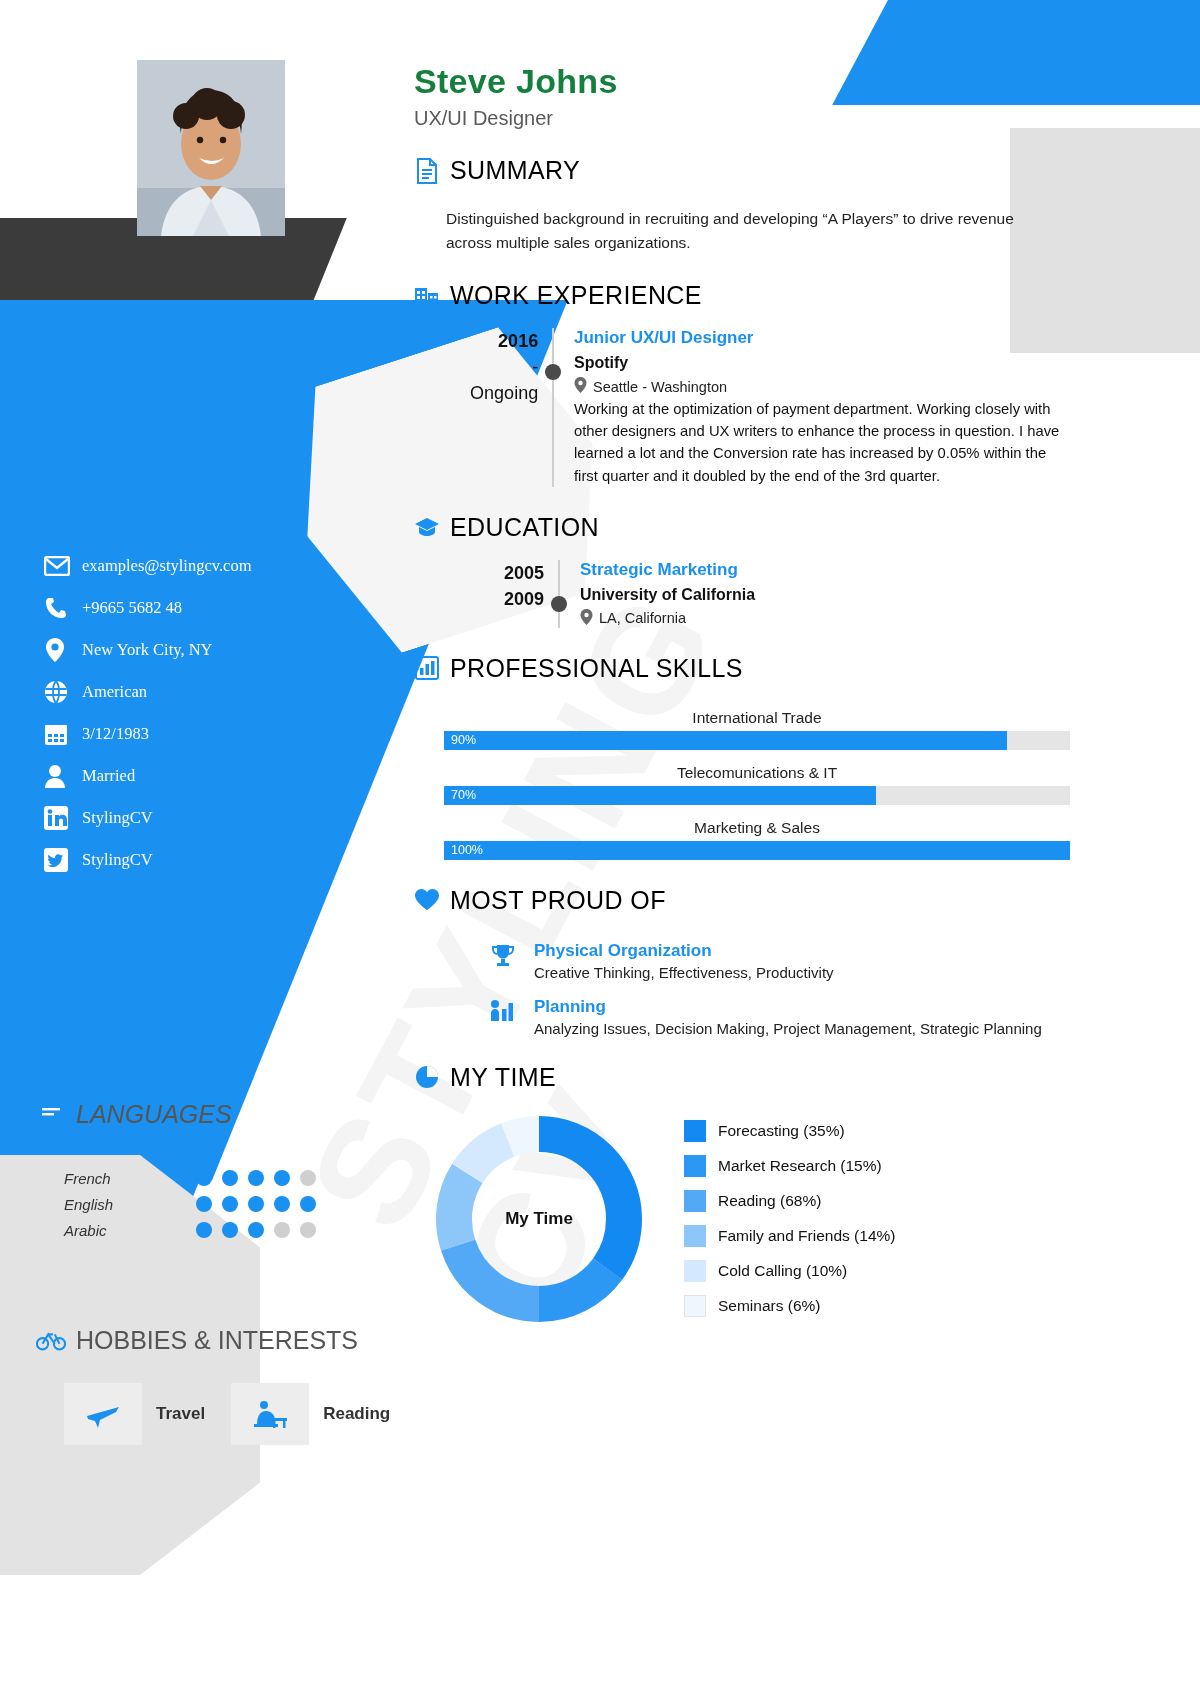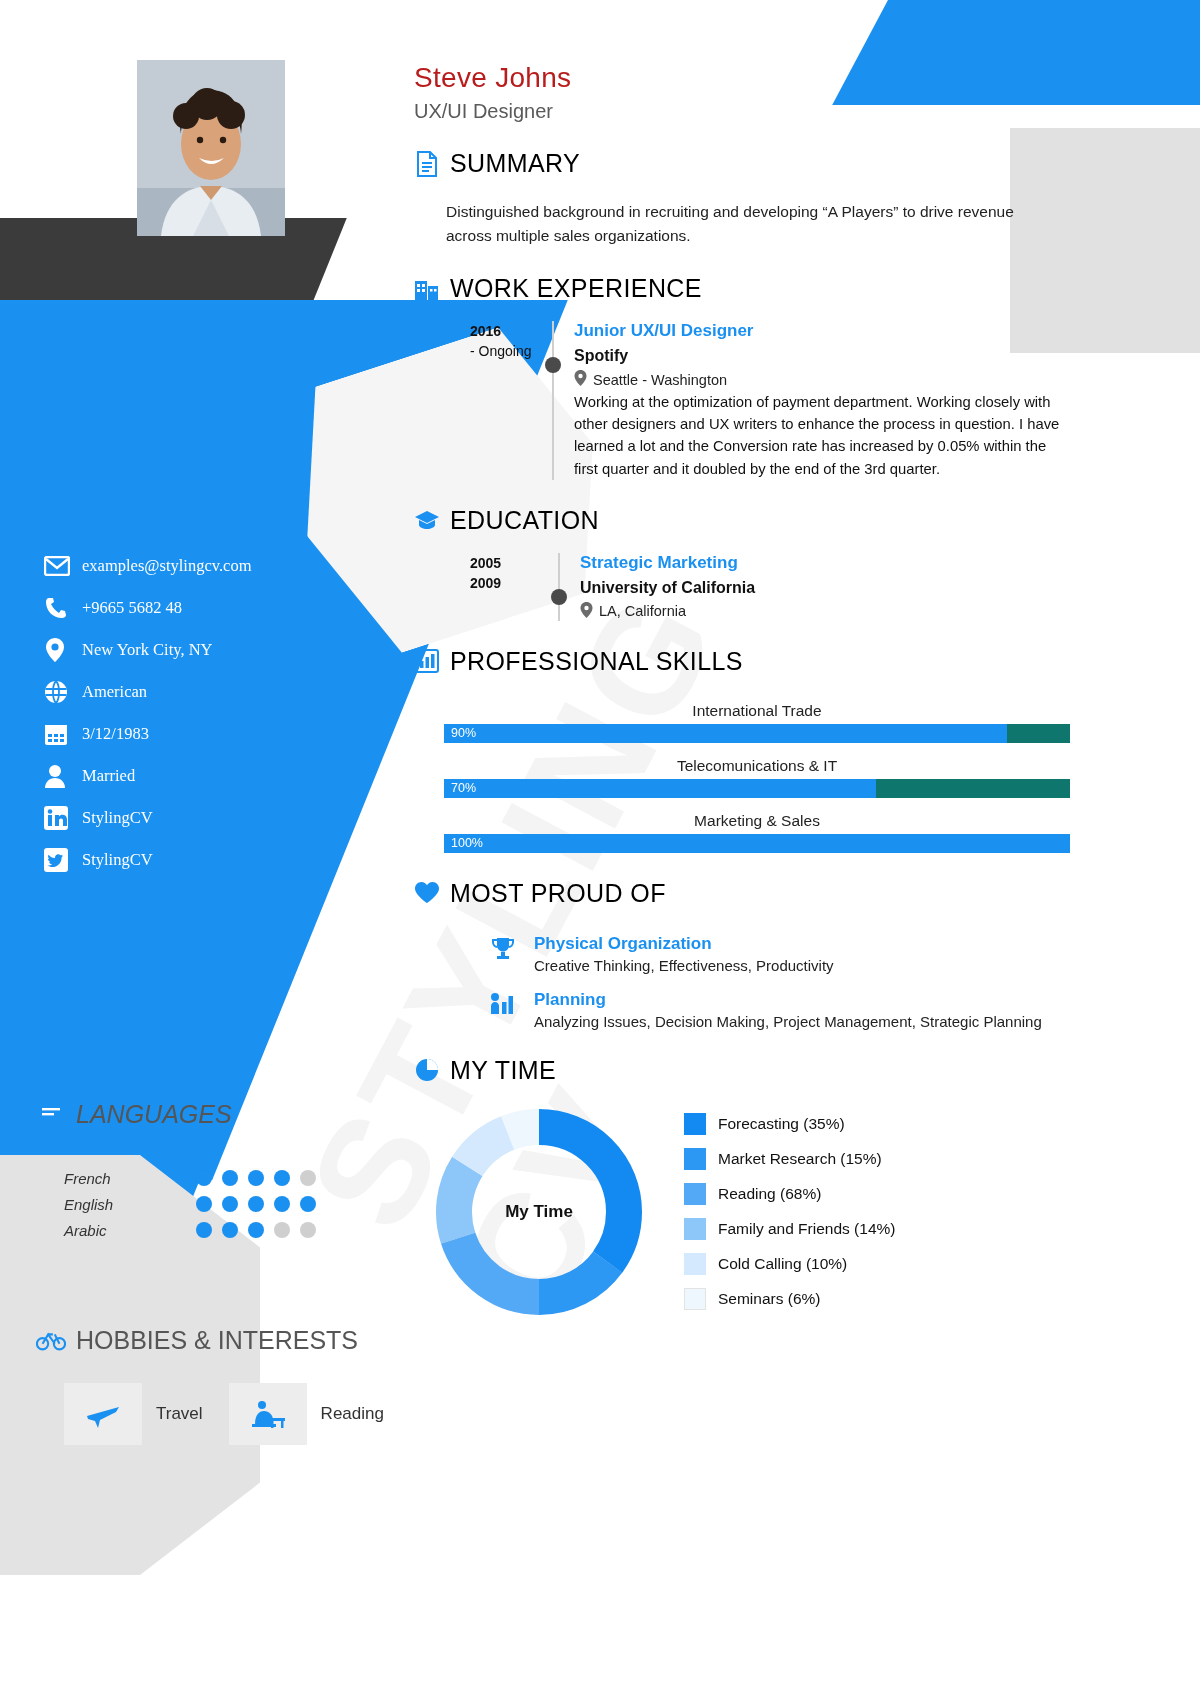--- a/index.html
+++ b/index.html
@@ -87,52 +87,52 @@
   .lang-row { display: flex; align-items: center; height: 26px; }
   .lang-name { width: 160px; font-size: 15px; color: #333; padding-left: 28px; }
   .dots { display: flex; gap: 10px; }
   .dot { width: 16px; height: 16px; border-radius: 50%; background: #cfcfcf; }
   .dot.on { background: #1a90f0; }
 
   .hobbies { position: absolute; left: 36px; top: 1325px; width: 380px; }
   .hob-items { display: flex; gap: 26px; margin-top: 28px; padding-left: 28px; align-items:center; }
   .hob { display: flex; align-items: center; gap: 14px; }
   .hob-box { width: 78px; height: 62px; background: #ededed; display: flex; align-items: center; justify-content: center; }
-  .hob-label { font-size: 17px; color: #333; font-weight: normal; }
+  .hob-label { font-size: 17px; color: #333; font-weight: bold; }
 
   
   .right { position: absolute; left: 414px; top: 62px; width: 660px; }
-  .name { font-size: 28px; color: #b91c1c; font-weight: normal; letter-spacing: 0.3px; }
+  .name { font-size: 34px; color: #15803d; font-weight: bold; letter-spacing: 0.3px; }
   .role { font-size: 20px; color: #5a5a5a; margin-top: 6px; }
 
   .sec { margin-top: 26px; }
   .sec-head { display: flex; align-items: center; gap: 10px; }
   .sec-head .hico { width: 26px; height: 26px; display: flex; align-items: center; justify-content: center; }
   .sec-title { font-size: 25px; color: #000000; letter-spacing: 0.4px; }
 
   .summary-text { margin-top: 22px; margin-left: 32px; font-size: 15.5px; color: #222; line-height: 1.55; width: 590px; }
 
   .entry { display: flex; margin-top: 18px; margin-left: 56px; position: relative; }
-  .entry .dates { width: 88px; text-align: left; padding-right: 14px; font-size: 14px; color: #111; font-weight: bold; line-height: 1.45; }
+  .entry .dates { width: 88px; text-align: right; padding-right: 14px; font-size: 18px; color: #111; font-weight: bold; line-height: 1.45; }
   .entry .dates .sub { font-weight: normal; }
   .entry .bar { width: 2px; background: #cfcfcf; position: relative; margin-right: 20px; }
   .entry .bar::after {
     content: ""; position: absolute; left: -7px; top: 36px;
     width: 16px; height: 16px; border-radius: 50%; background: #4a4a4a;
   }
   .entry .body { flex: 1; }
   .job-title { font-size: 17px; color: #1a90f0; font-weight: bold; }
   .org { font-size: 16px; color: #111; font-weight: bold; margin-top: 6px; }
   .loc { font-size: 14.5px; color: #222; margin-top: 5px; display: flex; align-items: center; gap: 6px; }
   .desc { font-size: 14.8px; color: #111; line-height: 1.5; margin-top: 2px; width: 500px; }
 
   .skills { margin-top: 26px; margin-left: 30px; width: 626px; }
   .skill { margin-bottom: 14px; text-align: center; }
   .skill-name { font-size: 15.5px; color: #222; margin-bottom: 4px; }
-  .bar-bg { height: 19px; background: #0f766e; position: relative; }
+  .bar-bg { height: 19px; background: #e5e5e5; position: relative; }
   .bar-fill { height: 19px; background: #1a90f0; position: relative; }
   .bar-val { position: absolute; left: 7px; top: 2px; color: #fff; font-size: 12.5px; }
 
   .proud { margin-top: 26px; margin-left: 74px; }
   .proud-item { display: flex; gap: 16px; margin-bottom: 16px; }
   .proud-ico { width: 30px; display: flex; align-items: flex-start; justify-content: center; padding-top: 2px; }
   .proud-title { font-size: 17px; color: #1a90f0; font-weight: bold; }
   .proud-sub { font-size: 15px; color: #222; margin-top: 3px; }
 
   .mytime-wrap { margin-top: 22px; display: flex; gap: 40px; align-items: center; }

